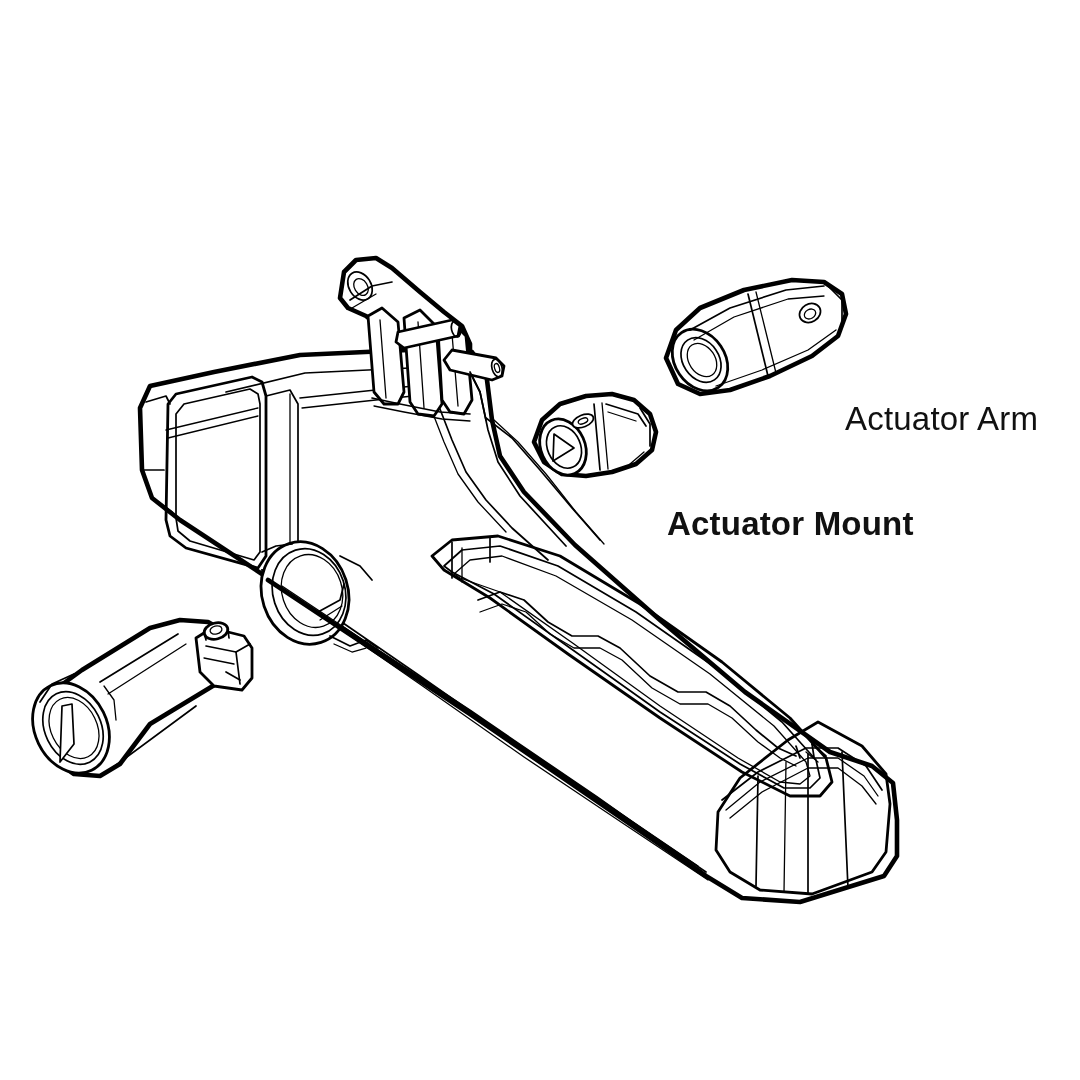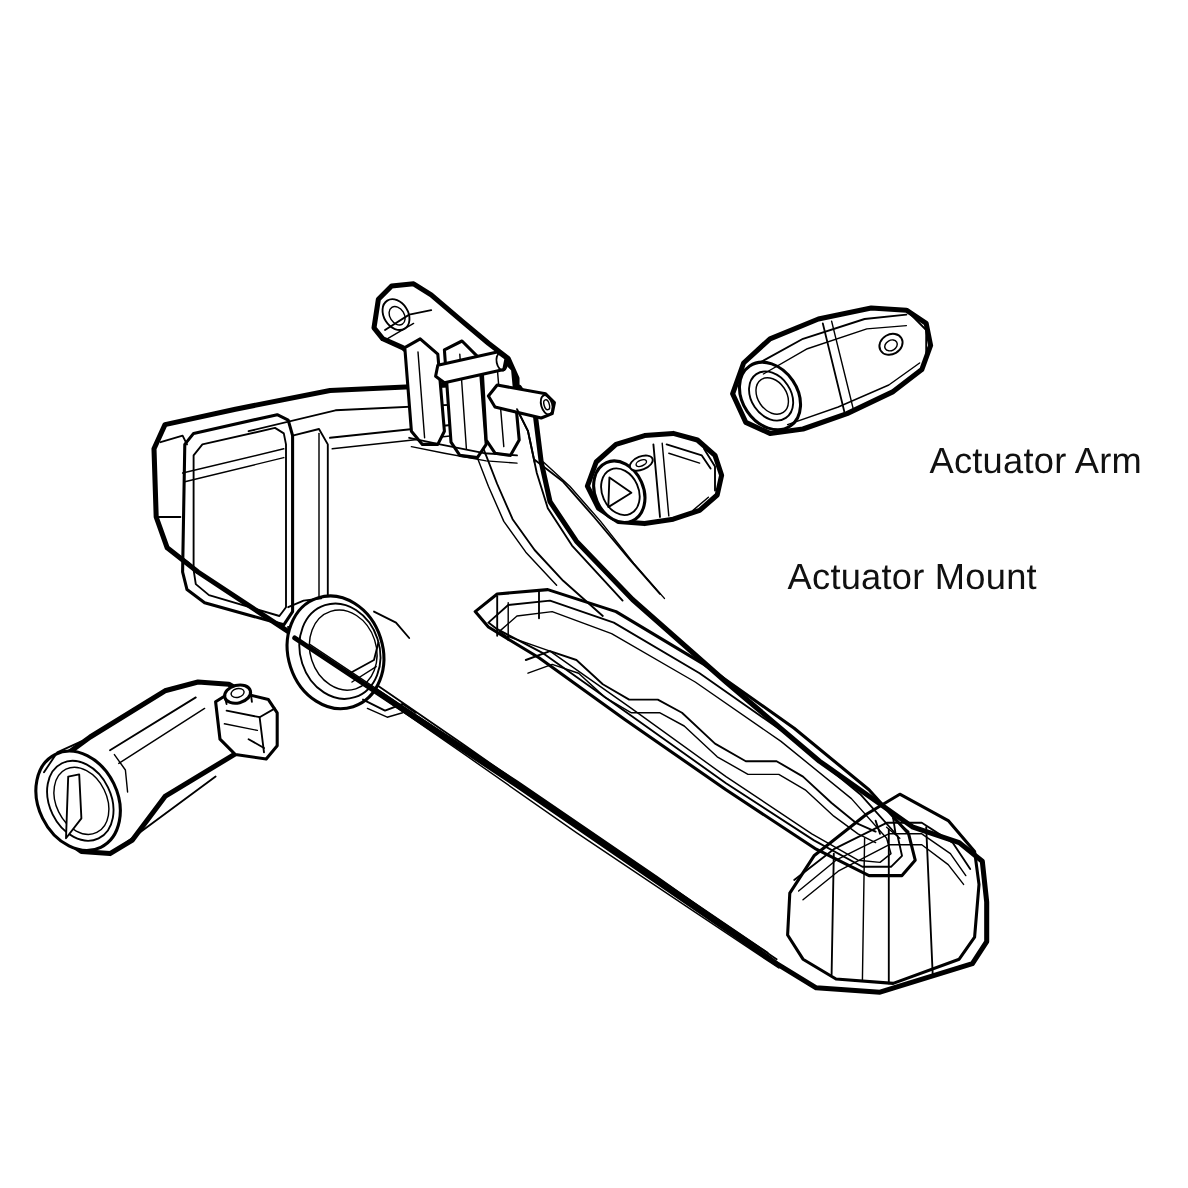--- a/index.html
+++ b/index.html
@@ -82,21 +82,21 @@
     position: absolute;
     color: #111111;
     font-family: "Liberation Sans", sans-serif;
     font-size: 33px;
     font-weight: 400;
     letter-spacing: 0.2px;
     white-space: nowrap;
     line-height: 1;
   }
   #label-actuator-arm   { left: 845px; top: 402px; }
-  #label-actuator-mount { left: 716px; top: 507px; }
+  #label-actuator-mount { left: 667px; top: 507px; font-weight: bold; }
   #label-lock-barrol    { left: 192px; top: 800px; }
 </style>
 </head>
 <body>
 
 <div id="stage">
 
   <svg class="drawing" viewBox="0 0 1080 1080" xmlns="http://www.w3.org/2000/svg">
 
     <g>

